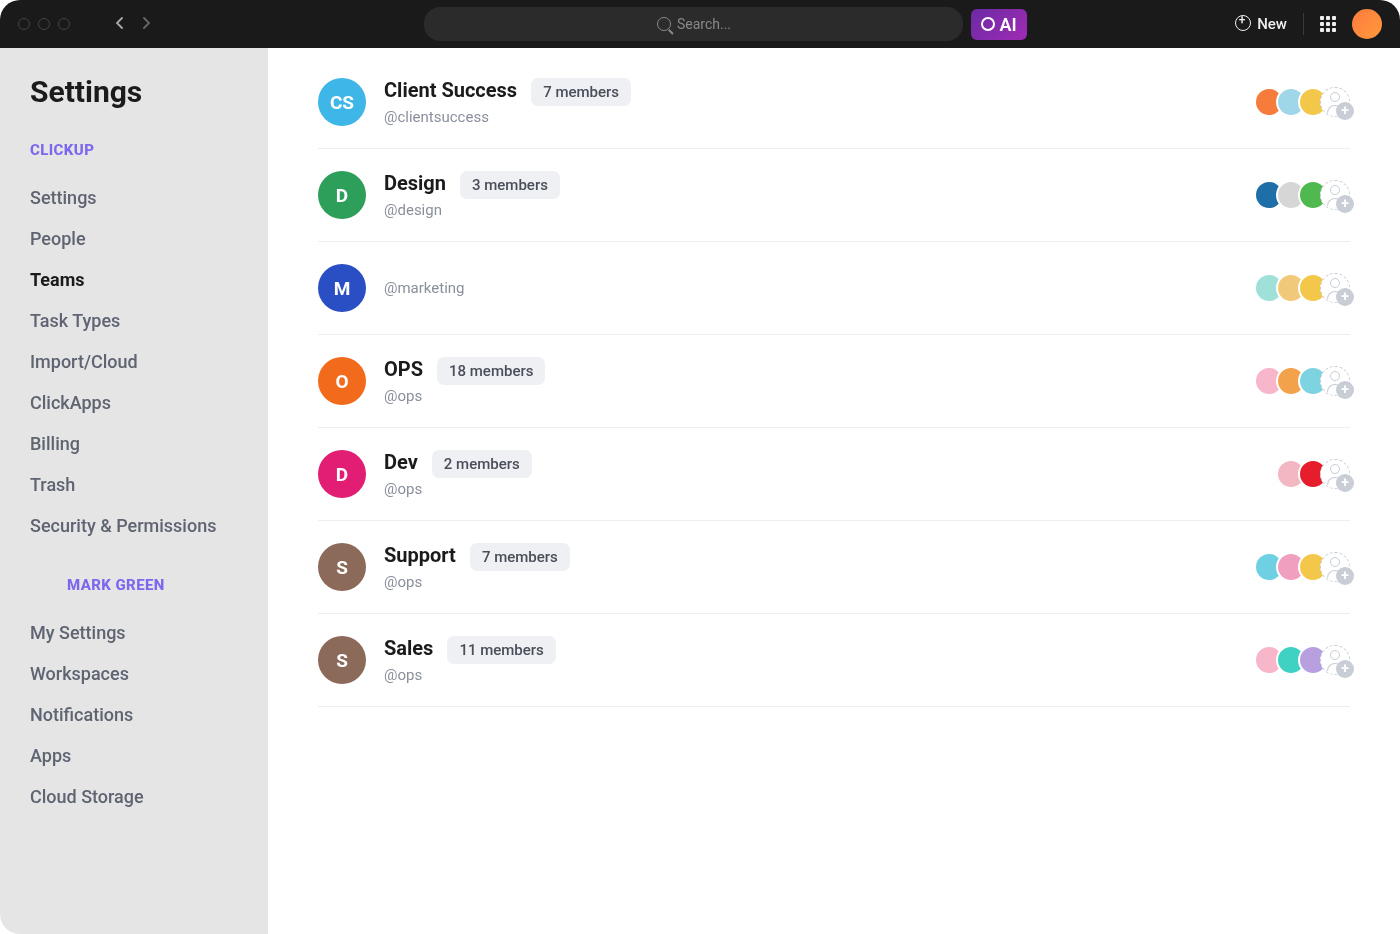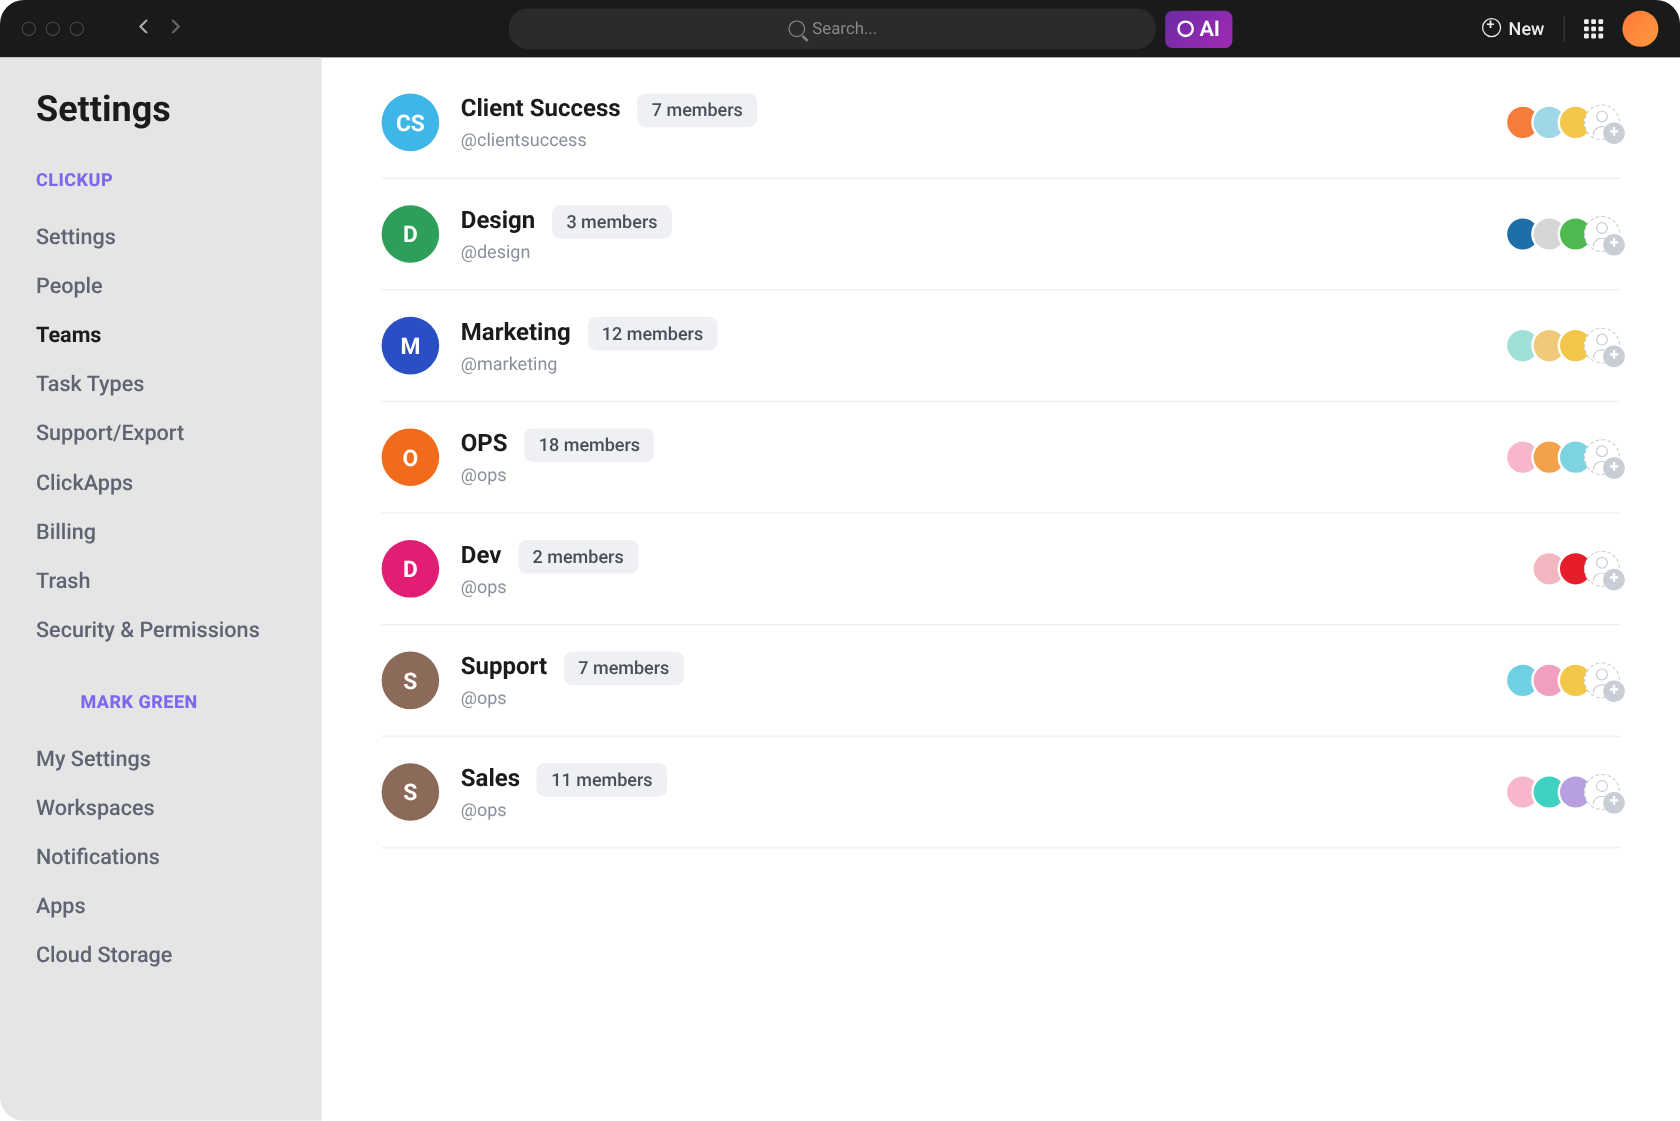--- a/index.html
+++ b/index.html
@@ -119,21 +119,21 @@
   <div class="body">
     <div class="sidebar">
       <h1>Settings</h1>
 
       <div class="section-label">CLICKUP</div>
       <div id="sec1">
           <div class="side-item">Settings</div>
           <div class="side-item">People</div>
           <div class="side-item active">Teams</div>
           <div class="side-item">Task Types</div>
-          <div class="side-item">Support/Export</div>
+          <div class="side-item">Import/Cloud</div>
           <div class="side-item">ClickApps</div>
           <div class="side-item">Billing</div>
           <div class="side-item">Trash</div>
           <div class="side-item">Security &amp; Permissions</div>
         </div>
 
       <div class="section-label section2">MARK GREEN</div>
       <div id="sec2">
           <div class="side-item">My Settings</div>
           <div class="side-item">Workspaces</div>
@@ -179,24 +179,20 @@
               <div class="av" style="background: rgb(79, 184, 79);"></div>
               <div class="ghost-wrap">
                 <div class="av ghost"></div>
                 <div class="add-small">+</div>
               </div>
             </div>
           </div>
           <div class="team-row">
             <div class="team-badge" style="background: rgb(42, 79, 196);">M</div>
             <div class="team-info">
-              <div class="team-name-line">
-                <span class="team-name">Marketing</span>
-                <span class="member-pill">12 members</span>
-              </div>
               <span class="team-handle">@marketing</span>
             </div>
             <div class="avatar-stack">
               <div class="av" style="background: rgb(159, 224, 217);"></div>
               <div class="av" style="background: rgb(240, 201, 122);"></div>
               <div class="av" style="background: rgb(243, 200, 74);"></div>
               <div class="ghost-wrap">
                 <div class="av ghost"></div>
                 <div class="add-small">+</div>
               </div>

